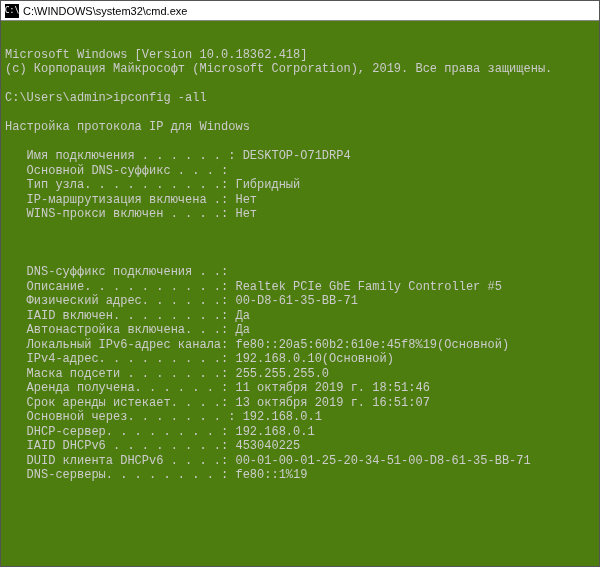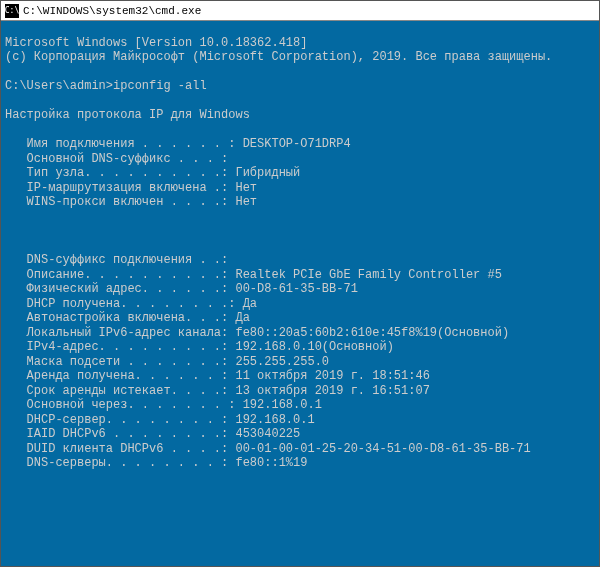--- a/index.html
+++ b/index.html
@@ -35,29 +35,29 @@
     background: #000;
     color: #fff;
     display: flex;
     align-items: center;
     justify-content: center;
     font-size: 8px;
     margin-right: 4px;
     font-family: Consolas, monospace;
   }
   .titlebar .title-text {
-    font-family: Liberation Mono, monospace;
+    font-family: Liberation Sans, sans-serif;
     font-size: 11px;
     color: #000;
   }
   .terminal {
     flex: 1;
-    background: #0369a1;
+    background: #4d7c0f;
     color: #cccccc;
-    padding: 0 4px;
+    padding: 12px 4px;
     white-space: pre;
     overflow: hidden;
     line-height: 14.5px;
     letter-spacing: 0px;
   }
   .line { white-space: pre; }
 </style>
 </head>
 <body>
 
@@ -78,21 +78,21 @@
 <span class="line">   Основной DNS-суффикс . . . : </span>
 <span class="line">   Тип узла. . . . . . . . . .: Гибридный</span>
 <span class="line">   IP-маршрутизация включена .: Нет</span>
 <span class="line">   WINS-прокси включен . . . .: Нет</span>
 </div>
 <span class="line"> </span>
 <span class="line"> </span>
 <div id="adapter-rows"><span class="line">   DNS-суффикс подключения . .: </span>
 <span class="line">   Описание. . . . . . . . . .: Realtek PCIe GbE Family Controller #5</span>
 <span class="line">   Физический адрес. . . . . .: 00-D8-61-35-BB-71</span>
-<span class="line">   DHCP получена. . . . . . . .: Да</span>
+<span class="line">   IAID включен. . . . . . . .: Да</span>
 <span class="line">   Автонастройка включена. . .: Да</span>
 <span class="line">   Локальный IPv6-адрес канала: fe80::20a5:60b2:610e:45f8%19(Основной)</span>
 <span class="line">   IPv4-адрес. . . . . . . . .: 192.168.0.10(Основной)</span>
 <span class="line">   Маска подсети . . . . . . .: 255.255.255.0</span>
 <span class="line">   Аренда получена. . . . . . : 11 октября 2019 г. 18:51:46</span>
 <span class="line">   Срок аренды истекает. . . .: 13 октября 2019 г. 16:51:07</span>
 <span class="line">   Основной через. . . . . . . : 192.168.0.1</span>
 <span class="line">   DHCP-сервер. . . . . . . . : 192.168.0.1</span>
 <span class="line">   IAID DHCPv6 . . . . . . . .: 453040225</span>
 <span class="line">   DUID клиента DHCPv6 . . . .: 00-01-00-01-25-20-34-51-00-D8-61-35-BB-71</span>

